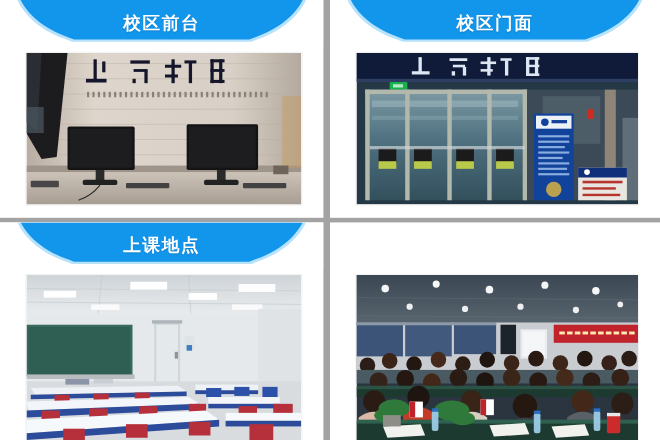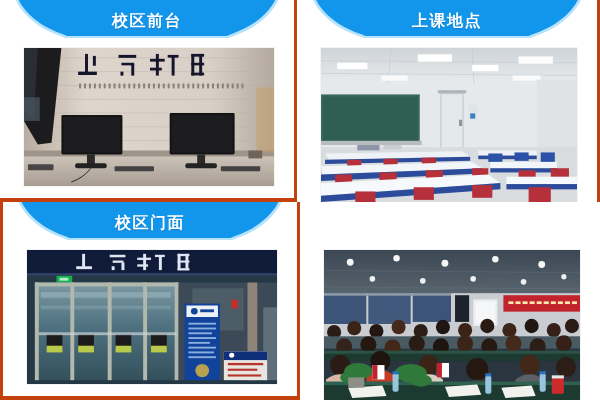--- a/index.html
+++ b/index.html
@@ -7,21 +7,21 @@
   body{
     width:600px;height:400px;overflow:hidden;
     background:#eeeeee;
     font-family:"Liberation Sans","DejaVu Sans",sans-serif;
   }
   .grid{
     width:600px;height:400px;
     display:grid;
     grid-template-columns:297px 303px;
     grid-template-rows:202px 198px;
-    background:#c2410c;
+    background:#a3a3a3;
   }
   .cell{position:relative;overflow:hidden;}
   .card{
     position:absolute;left:0;top:0;right:3px;bottom:4px;
     background:#ffffff;overflow:hidden;
   }
   .cell.right .card{left:3px;right:0;}
   .cell.row2 .card{bottom:0;}
 
   
@@ -176,120 +176,20 @@
             <rect x="228" y="104" width="14" height="8" fill="#6e645a"></rect>
 
             <path d="M68,122 Q60,132 48,136" stroke="#2a2a2a" stroke-width="1" fill="none"></path>
           </svg>
         </div>
       </div>
 
     </div>
   </div>
 
-  <div class="cell left row2">
-    <div class="card">
-
-      <div class="banner">
-        <svg viewBox="0 0 297 42" preserveAspectRatio="none">
-          <path d="M16,0 L281,0 C281,0 272,24 236,36 L231,38 L66,38 L61,36 C25,24 16,0 16,0 Z" fill="#b7e2fb"></path>
-          <path d="M19,0 L278,0 C278,0 269,22 234,34 L229,36 L68,36 L63,34 C28,22 19,0 19,0 Z" fill="#1296eb"></path>
-        </svg>
-        <div class="banner-label">上课地点</div>
-      </div>
-
-      <div class="photo-wrap">
-        <div class="photo">
-          <svg viewBox="0 0 254 146" preserveAspectRatio="none">
-            <defs>
-              <linearGradient id="p3ceil" x1="0" y1="0" x2="0" y2="1">
-                <stop offset="0" stop-color="#cfd4d8"></stop>
-                <stop offset="1" stop-color="#eceff1"></stop>
-              </linearGradient>
-            </defs>
-            <rect x="0" y="0" width="254" height="146" fill="#e9ecee"></rect>
-
-            <polygon points="0,0 254,0 254,40 0,34" fill="url(#p3ceil)"></polygon>
-            <g stroke="#c4cacd" stroke-width="0.6">
-              <line x1="0" y1="12" x2="254" y2="14"></line>
-              <line x1="0" y1="24" x2="254" y2="26"></line>
-              <line x1="70" y1="0" x2="66" y2="36"></line>
-              <line x1="150" y1="0" x2="152" y2="38"></line>
-            </g>
-
-            <rect x="16" y="14" width="30" height="6" fill="#ffffff"></rect>
-            <rect x="96" y="6" width="34" height="7" fill="#ffffff"></rect>
-            <rect x="150" y="16" width="26" height="6" fill="#ffffff"></rect>
-            <rect x="196" y="8" width="34" height="7" fill="#fdfdfd"></rect>
-            <rect x="60" y="26" width="26" height="5" fill="#fafafa"></rect>
-            <rect x="190" y="26" width="28" height="5" fill="#fafafa"></rect>
-
-            <rect x="0" y="34" width="254" height="62" fill="#e6e9eb"></rect>
-            <rect x="214" y="30" width="40" height="72" fill="#dfe3e6"></rect>
-
-            <rect x="0" y="44" width="98" height="46" fill="#3a6a5c"></rect>
-            <rect x="2" y="46" width="94" height="42" fill="#2f5f52"></rect>
-            <rect x="0" y="88" width="100" height="4" fill="#b9bcbf"></rect>
-
-            <rect x="118" y="42" width="24" height="56" fill="#cfd5d9"></rect>
-            <rect x="120" y="44" width="20" height="52" fill="#e4e9ec"></rect>
-            <rect x="116" y="40" width="28" height="3" fill="#aeb5ba"></rect>
-            <rect x="137" y="68" width="3" height="6" fill="#8e9499"></rect>
-
-            <rect x="146" y="54" width="9" height="12" fill="#dfe4e7"></rect>
-            <rect x="148" y="62" width="5" height="5" fill="#3f7ec0"></rect>
-
-            <rect x="0" y="94" width="254" height="52" fill="#d9dcdf"></rect>
-
-            <g>
-
-              <polygon points="4,100 140,98 148,103 8,106" fill="#eef2f6"></polygon>
-              <polygon points="4,106 148,103 148,107 4,110" fill="#2c4c9b"></polygon>
-              <rect x="156" y="97" width="58" height="5" fill="#eef2f6"></rect>
-              <rect x="156" y="102" width="58" height="3.4" fill="#2c4c9b"></rect>
-
-              <rect x="26" y="106" width="14" height="8" fill="#b5303b"></rect>
-              <rect x="62" y="105" width="14" height="8" fill="#b5303b"></rect>
-              <rect x="100" y="104" width="14" height="8" fill="#b5303b"></rect>
-              <rect x="166" y="100" width="14" height="8" fill="#2b52a8"></rect>
-              <rect x="192" y="99" width="14" height="8" fill="#2b52a8"></rect>
-              <rect x="218" y="99" width="14" height="9" fill="#2b52a8"></rect>
-
-              <polygon points="0,112 150,108 160,114 2,120" fill="#f2f6fa"></polygon>
-              <polygon points="0,120 160,114 160,119 0,126" fill="#2c4c9b"></polygon>
-              <rect x="168" y="108" width="66" height="6" fill="#f2f6fa"></rect>
-              <rect x="168" y="114" width="66" height="4" fill="#2c4c9b"></rect>
-
-              <rect x="14" y="120" width="17" height="10" fill="#b5303b"></rect>
-              <rect x="58" y="118" width="17" height="10" fill="#b5303b"></rect>
-              <rect x="104" y="116" width="17" height="10" fill="#b5303b"></rect>
-              <rect x="150" y="114" width="16" height="10" fill="#b5303b"></rect>
-              <rect x="196" y="116" width="17" height="11" fill="#b5303b"></rect>
-              <rect x="228" y="114" width="18" height="11" fill="#b5303b"></rect>
-
-              <polygon points="0,128 166,120 178,128 0,140" fill="#f5f9fc"></polygon>
-              <polygon points="0,140 178,128 178,134 0,146" fill="#2c4c9b"></polygon>
-              <rect x="184" y="122" width="70" height="7" fill="#f5f9fc"></rect>
-              <rect x="184" y="129" width="70" height="5" fill="#2c4c9b"></rect>
-
-              <rect x="34" y="136" width="20" height="10" fill="#b5303b"></rect>
-              <rect x="92" y="132" width="20" height="12" fill="#b5303b"></rect>
-              <rect x="150" y="130" width="20" height="12" fill="#b5303b"></rect>
-              <rect x="206" y="132" width="22" height="14" fill="#b5303b"></rect>
-            </g>
-
-            <rect x="36" y="92" width="22" height="5" fill="#8c94a8"></rect>
-            <rect x="62" y="92" width="18" height="4" fill="#c9ced4"></rect>
-          </svg>
-        </div>
-      </div>
-
-    </div>
-  </div>
-
   <div class="cell right row1">
     <div class="card">
 
       <div class="banner">
         <svg viewBox="0 0 300 42" preserveAspectRatio="none">
           <path d="M16,0 L284,0 C284,0 275,24 239,36 L234,38 L66,38 L61,36 C25,24 16,0 16,0 Z" fill="#b7e2fb"></path>
           <path d="M19,0 L281,0 C281,0 272,22 237,34 L232,36 L68,36 L63,34 C28,22 19,0 19,0 Z" fill="#1296eb"></path>
         </svg>
         <div class="banner-label">校区门面</div>
       </div>
@@ -389,20 +289,120 @@
             </g>
 
             <rect x="208" y="52" width="6" height="9" fill="#cf2b20"></rect>
           </svg>
         </div>
       </div>
 
     </div>
   </div>
 
+  <div class="cell left row2">
+    <div class="card">
+
+      <div class="banner">
+        <svg viewBox="0 0 297 42" preserveAspectRatio="none">
+          <path d="M16,0 L281,0 C281,0 272,24 236,36 L231,38 L66,38 L61,36 C25,24 16,0 16,0 Z" fill="#b7e2fb"></path>
+          <path d="M19,0 L278,0 C278,0 269,22 234,34 L229,36 L68,36 L63,34 C28,22 19,0 19,0 Z" fill="#1296eb"></path>
+        </svg>
+        <div class="banner-label">上课地点</div>
+      </div>
+
+      <div class="photo-wrap">
+        <div class="photo">
+          <svg viewBox="0 0 254 146" preserveAspectRatio="none">
+            <defs>
+              <linearGradient id="p3ceil" x1="0" y1="0" x2="0" y2="1">
+                <stop offset="0" stop-color="#cfd4d8"></stop>
+                <stop offset="1" stop-color="#eceff1"></stop>
+              </linearGradient>
+            </defs>
+            <rect x="0" y="0" width="254" height="146" fill="#e9ecee"></rect>
+
+            <polygon points="0,0 254,0 254,40 0,34" fill="url(#p3ceil)"></polygon>
+            <g stroke="#c4cacd" stroke-width="0.6">
+              <line x1="0" y1="12" x2="254" y2="14"></line>
+              <line x1="0" y1="24" x2="254" y2="26"></line>
+              <line x1="70" y1="0" x2="66" y2="36"></line>
+              <line x1="150" y1="0" x2="152" y2="38"></line>
+            </g>
+
+            <rect x="16" y="14" width="30" height="6" fill="#ffffff"></rect>
+            <rect x="96" y="6" width="34" height="7" fill="#ffffff"></rect>
+            <rect x="150" y="16" width="26" height="6" fill="#ffffff"></rect>
+            <rect x="196" y="8" width="34" height="7" fill="#fdfdfd"></rect>
+            <rect x="60" y="26" width="26" height="5" fill="#fafafa"></rect>
+            <rect x="190" y="26" width="28" height="5" fill="#fafafa"></rect>
+
+            <rect x="0" y="34" width="254" height="62" fill="#e6e9eb"></rect>
+            <rect x="214" y="30" width="40" height="72" fill="#dfe3e6"></rect>
+
+            <rect x="0" y="44" width="98" height="46" fill="#3a6a5c"></rect>
+            <rect x="2" y="46" width="94" height="42" fill="#2f5f52"></rect>
+            <rect x="0" y="88" width="100" height="4" fill="#b9bcbf"></rect>
+
+            <rect x="118" y="42" width="24" height="56" fill="#cfd5d9"></rect>
+            <rect x="120" y="44" width="20" height="52" fill="#e4e9ec"></rect>
+            <rect x="116" y="40" width="28" height="3" fill="#aeb5ba"></rect>
+            <rect x="137" y="68" width="3" height="6" fill="#8e9499"></rect>
+
+            <rect x="146" y="54" width="9" height="12" fill="#dfe4e7"></rect>
+            <rect x="148" y="62" width="5" height="5" fill="#3f7ec0"></rect>
+
+            <rect x="0" y="94" width="254" height="52" fill="#d9dcdf"></rect>
+
+            <g>
+
+              <polygon points="4,100 140,98 148,103 8,106" fill="#eef2f6"></polygon>
+              <polygon points="4,106 148,103 148,107 4,110" fill="#2c4c9b"></polygon>
+              <rect x="156" y="97" width="58" height="5" fill="#eef2f6"></rect>
+              <rect x="156" y="102" width="58" height="3.4" fill="#2c4c9b"></rect>
+
+              <rect x="26" y="106" width="14" height="8" fill="#b5303b"></rect>
+              <rect x="62" y="105" width="14" height="8" fill="#b5303b"></rect>
+              <rect x="100" y="104" width="14" height="8" fill="#b5303b"></rect>
+              <rect x="166" y="100" width="14" height="8" fill="#2b52a8"></rect>
+              <rect x="192" y="99" width="14" height="8" fill="#2b52a8"></rect>
+              <rect x="218" y="99" width="14" height="9" fill="#2b52a8"></rect>
+
+              <polygon points="0,112 150,108 160,114 2,120" fill="#f2f6fa"></polygon>
+              <polygon points="0,120 160,114 160,119 0,126" fill="#2c4c9b"></polygon>
+              <rect x="168" y="108" width="66" height="6" fill="#f2f6fa"></rect>
+              <rect x="168" y="114" width="66" height="4" fill="#2c4c9b"></rect>
+
+              <rect x="14" y="120" width="17" height="10" fill="#b5303b"></rect>
+              <rect x="58" y="118" width="17" height="10" fill="#b5303b"></rect>
+              <rect x="104" y="116" width="17" height="10" fill="#b5303b"></rect>
+              <rect x="150" y="114" width="16" height="10" fill="#b5303b"></rect>
+              <rect x="196" y="116" width="17" height="11" fill="#b5303b"></rect>
+              <rect x="228" y="114" width="18" height="11" fill="#b5303b"></rect>
+
+              <polygon points="0,128 166,120 178,128 0,140" fill="#f5f9fc"></polygon>
+              <polygon points="0,140 178,128 178,134 0,146" fill="#2c4c9b"></polygon>
+              <rect x="184" y="122" width="70" height="7" fill="#f5f9fc"></rect>
+              <rect x="184" y="129" width="70" height="5" fill="#2c4c9b"></rect>
+
+              <rect x="34" y="136" width="20" height="10" fill="#b5303b"></rect>
+              <rect x="92" y="132" width="20" height="12" fill="#b5303b"></rect>
+              <rect x="150" y="130" width="20" height="12" fill="#b5303b"></rect>
+              <rect x="206" y="132" width="22" height="14" fill="#b5303b"></rect>
+            </g>
+
+            <rect x="36" y="92" width="22" height="5" fill="#8c94a8"></rect>
+            <rect x="62" y="92" width="18" height="4" fill="#c9ced4"></rect>
+          </svg>
+        </div>
+      </div>
+
+    </div>
+  </div>
+
   <div class="cell right row2">
     <div class="card">
 
 
       <div class="photo-wrap">
         <div class="photo">
           <svg viewBox="0 0 254 146" preserveAspectRatio="none">
             <defs>
               <linearGradient id="p4ceil" x1="0" y1="0" x2="0" y2="1">
                 <stop offset="0" stop-color="#3b4752"></stop>

